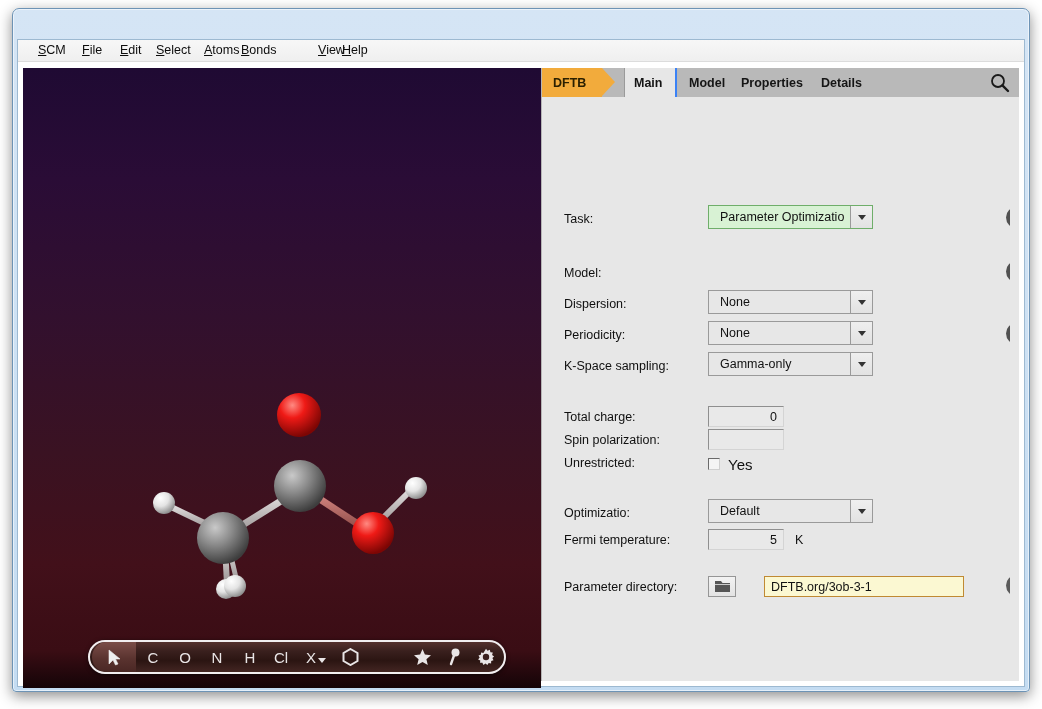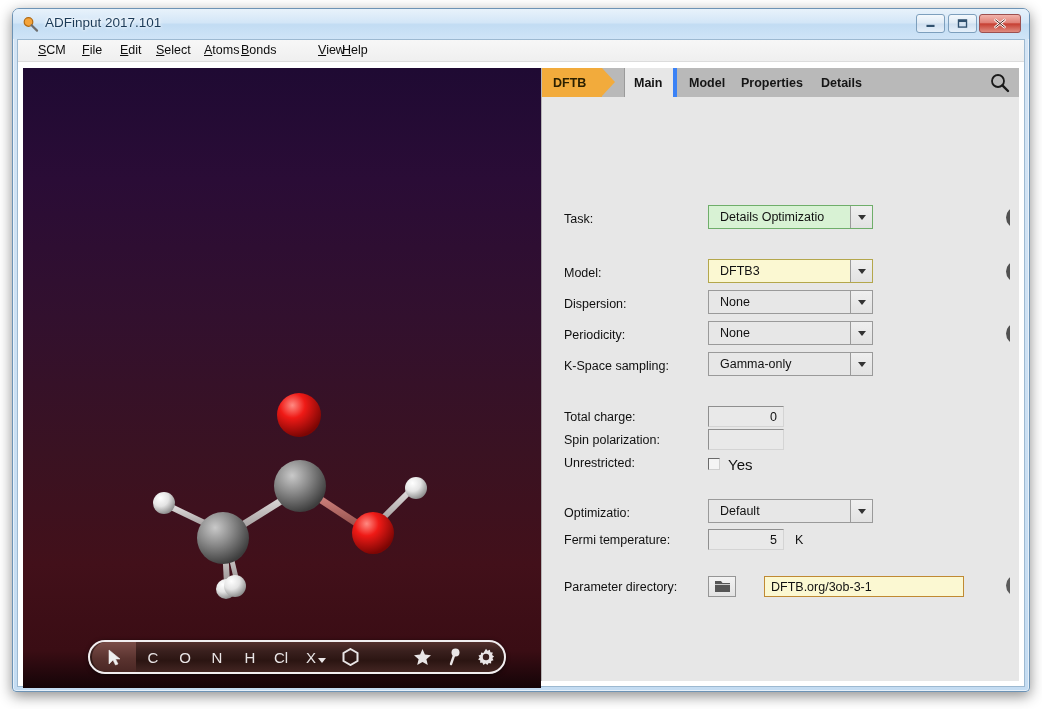--- a/index.html
+++ b/index.html
@@ -132,21 +132,21 @@
   .tab {
     position: absolute; top: 0; height: 29px;
     display: flex; align-items: center;
     font-size: 12.5px; font-weight: bold; color: #151515;
     padding: 0 9px; box-sizing: border-box;
     cursor: default; white-space: nowrap;
   }
   .tab.active {
     background: #e7e7e7;
     border-left: 1px solid #9a9a9a;
-    border-right: 4px solid #3b82f6;
+    border-right: 2px solid #3b82f6;
   }
   #search-icon-wrap {
     position: absolute; right: 8px; top: 4px; width: 22px; height: 22px;
     cursor: default;
   }
 
   #form {
     position: absolute; left: 0; top: 29px; right: 9px; bottom: 0;
     background: #e7e7e7;
     overflow: hidden;
@@ -236,47 +236,20 @@
     display: flex; align-items: center; justify-content: center;
     cursor: default;
   }
   .unit { position: absolute; font-size: 12.5px; color: #111; }
 </style>
 </head>
 <body>
 
 <div id="app-window">
 
-  <div id="titlebar">
-    <span id="title-icon">
-      <svg viewBox="0 0 17 17">
-        <circle cx="6.5" cy="6" r="4.3" fill="#f5a43a" stroke="#b26a12" stroke-width="1.2"></circle>
-        <path d="M9.6 9.2 L15 14.6" stroke="#6d6d6d" stroke-width="2.2" stroke-linecap="round"></path>
-      </svg>
-    </span>
-    <span id="title-text">ADFinput 2017.101</span>
-
-    <div class="wbtn" id="btn-min">
-      <svg viewBox="0 0 29 19">
-          <rect x="10" y="11" width="9" height="2.4" fill="#30506e"></rect>
-        </svg>
-    </div>
-    <div class="wbtn" id="btn-max">
-      <svg viewBox="0 0 29 19">
-        <rect x="10" y="5.5" width="9" height="8" fill="none" stroke="#30506e" stroke-width="1.5"></rect>
-        <rect x="10" y="5.5" width="9" height="2.4" fill="#30506e"></rect>
-      </svg>
-    </div>
-    <div class="wbtn" id="btn-close">
-      <svg viewBox="0 0 42 19">
-        <path d="M16 5.5 L26 13.5 M26 5.5 L16 13.5" stroke="#ffffff" stroke-width="2.8" stroke-linecap="round"></path>
-        <path d="M16 5.5 L26 13.5 M26 5.5 L16 13.5" stroke="#4b1a12" stroke-width="1.1" stroke-linecap="round"></path>
-      </svg>
-    </div>
-  </div>
 
   <div id="client">
 
     <div id="menubar">
       <span class="menuitem" style="left:18px;"><u>S</u><span>CM</span></span>
       <span class="menuitem" style="left:62px;"><u>F</u>ile</span>
       <span class="menuitem" style="left:100px;"><u>E</u>dit</span>
       <span class="menuitem" style="left:136px;"><u>S</u>elect</span>
       <span class="menuitem" style="left:184px;"><u>A</u>toms</span>
       <span class="menuitem" style="left:221px;"><u>B</u>onds</span>
@@ -413,36 +386,30 @@
             <circle cx="9" cy="9" r="6" fill="none" stroke="#1a1a1a" stroke-width="1.8"></circle>
             <path d="M13.4 13.4 L19 19" stroke="#1a1a1a" stroke-width="2.4" stroke-linecap="round"></path>
           </svg>
         </div>
       </div>
 
       <div id="form">
 
         <span class="flabel" style="left:22px; top:115px;">Task:</span>
         <div class="combo green" style="left:166px; top:108px; width:165px;">
-          <span class="ctext">Details Optimizatio</span>
+          <span class="ctext">Parameter Optimizatio</span>
           <span class="carrow">
               <i></i>
             </span>
         </div>
         <div class="dots-btn" style="left:464px; top:110px;">
           
         </div>
 
         <span class="flabel" style="left:22px; top:169px;">Model:</span>
-        <div class="combo yellow" style="left:166px; top:162px; width:165px;">
-          <span class="ctext">DFTB3</span>
-          <span class="carrow">
-              <i></i>
-            </span>
-        </div>
         <div class="dots-btn" style="left:464px; top:164px;">
           
         </div>
 
         <span class="flabel" style="left:22px; top:200px;">Dispersion:</span>
         <div class="combo" style="left:166px; top:193px; width:165px;">
           <span class="ctext">None</span>
           <span class="carrow">
               <i></i>
             </span>

